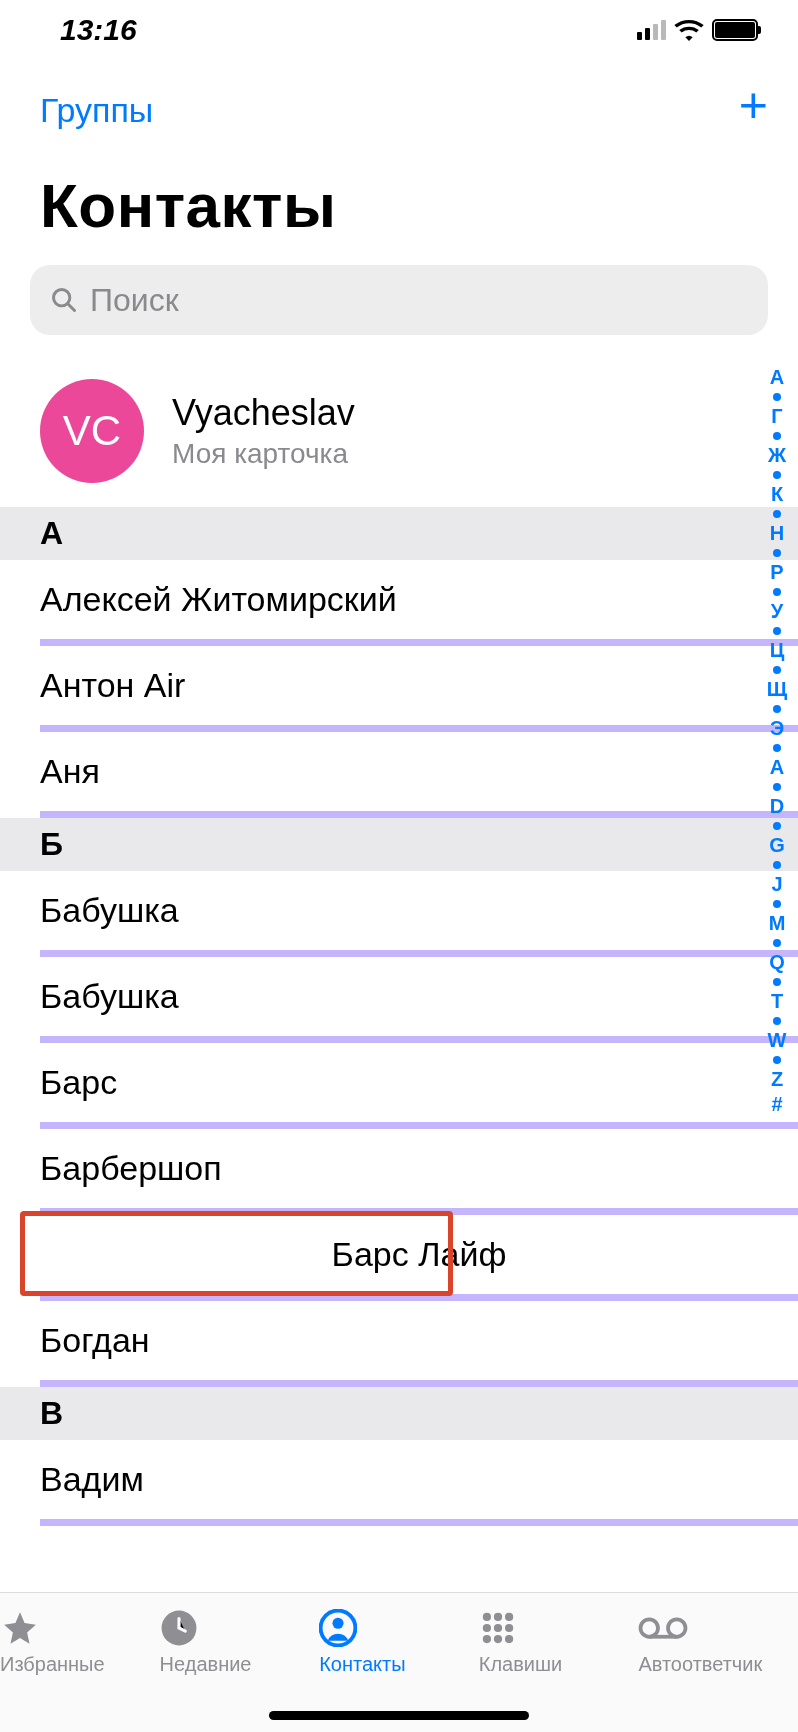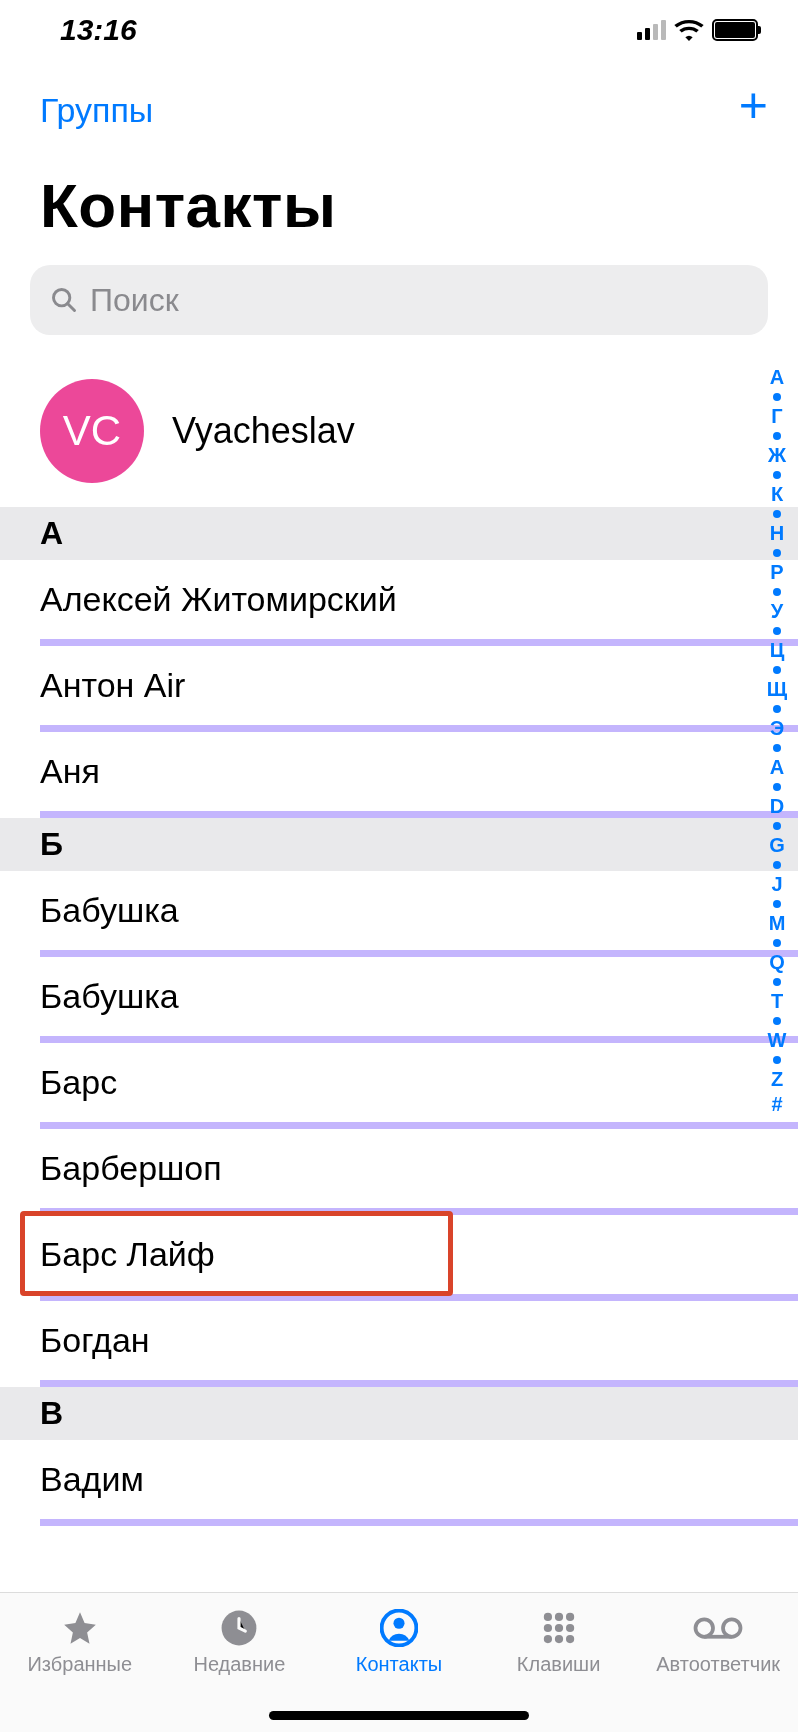--- a/index.html
+++ b/index.html
@@ -41,21 +41,21 @@
   .list { padding:0 0 0 40px; }
   .row { font-size:34px; font-weight:400; padding:20px 0; border-bottom:7px solid #c4b5fd; position:relative; }
   .highlight-box{ position:absolute; left:-20px; right:345px; top:-4px; bottom:-2px; border:5px solid #d9442a; border-radius:4px; pointer-events:none; }
 
   
   .index-strip{ position:absolute; right:6px; top:365px; bottom:170px; width:30px; display:flex; flex-direction:column; align-items:center; justify-content:flex-start; gap:0; font-size:20px; font-weight:600; color:#007aff; line-height:1.25; }
   .index-strip .dot{ width:8px; height:8px; border-radius:4px; background:#007aff; margin:3px 0;}
 
   
   .tab-bar{ position:absolute; bottom:0; left:0; right:0; height:140px; border-top:1px solid #dcdcdc; background:#fafafa; display:flex; }
-  .tab{ flex:1; display:flex; flex-direction:column; align-items:center; justify-content:flex-start; padding-top:14px; gap:4px; color:#8e8e93; font-size:20px; }
+  .tab{ flex:1; display:flex; flex-direction:column; align-items:flex-start; justify-content:flex-start; padding-top:14px; gap:4px; color:#8e8e93; font-size:20px; }
   .tab.active{ color:#007aff; }
   .tab .icon{ height:42px; display:flex; align-items:center; justify-content:center; }
 
   
   .home-ind{ position:absolute; bottom:12px; left:50%; transform:translateX(-50%); width:260px; height:9px; border-radius:5px; background:#000;}
 
   
   svg{ display:block; }
 </style>
 </head>
@@ -97,37 +97,38 @@
   </span>
   <span>Поиск</span>
 </div>
 
 <div class="card-row">
   <div class="avatar">
       <span>VC</span>
     </div>
   <div class="card-text">
     <div class="name">Vyacheslav</div>
+    <div class="sub">Моя карточка</div>
   </div>
 </div>
 
 <div id="sections">
     <div class="section-h">А</div>
     <div class="list">
       <div class="row">Алексей Житомирский</div>
       <div class="row">Антон Air</div>
       <div class="row">Аня</div>
     </div>
     <div class="section-h">Б</div>
     <div class="list">
       <div class="row">Бабушка</div>
       <div class="row">Бабушка</div>
       <div class="row">Барс</div>
       <div class="row">Барбершоп</div>
-      <div class="row" style="position: relative;">Барс Лайф<div class="highlight-box"></div></div>
+      <div class="row" style="position: relative; text-align: center;">Барс Лайф<div class="highlight-box"></div></div>
       <div class="row">Богдан</div>
     </div>
     <div class="section-h">В</div>
     <div class="list">
       <div class="row">Вадим</div>
     </div>
   </div>
 
 <div class="index-strip" id="index-strip">
     <span>А</span>

